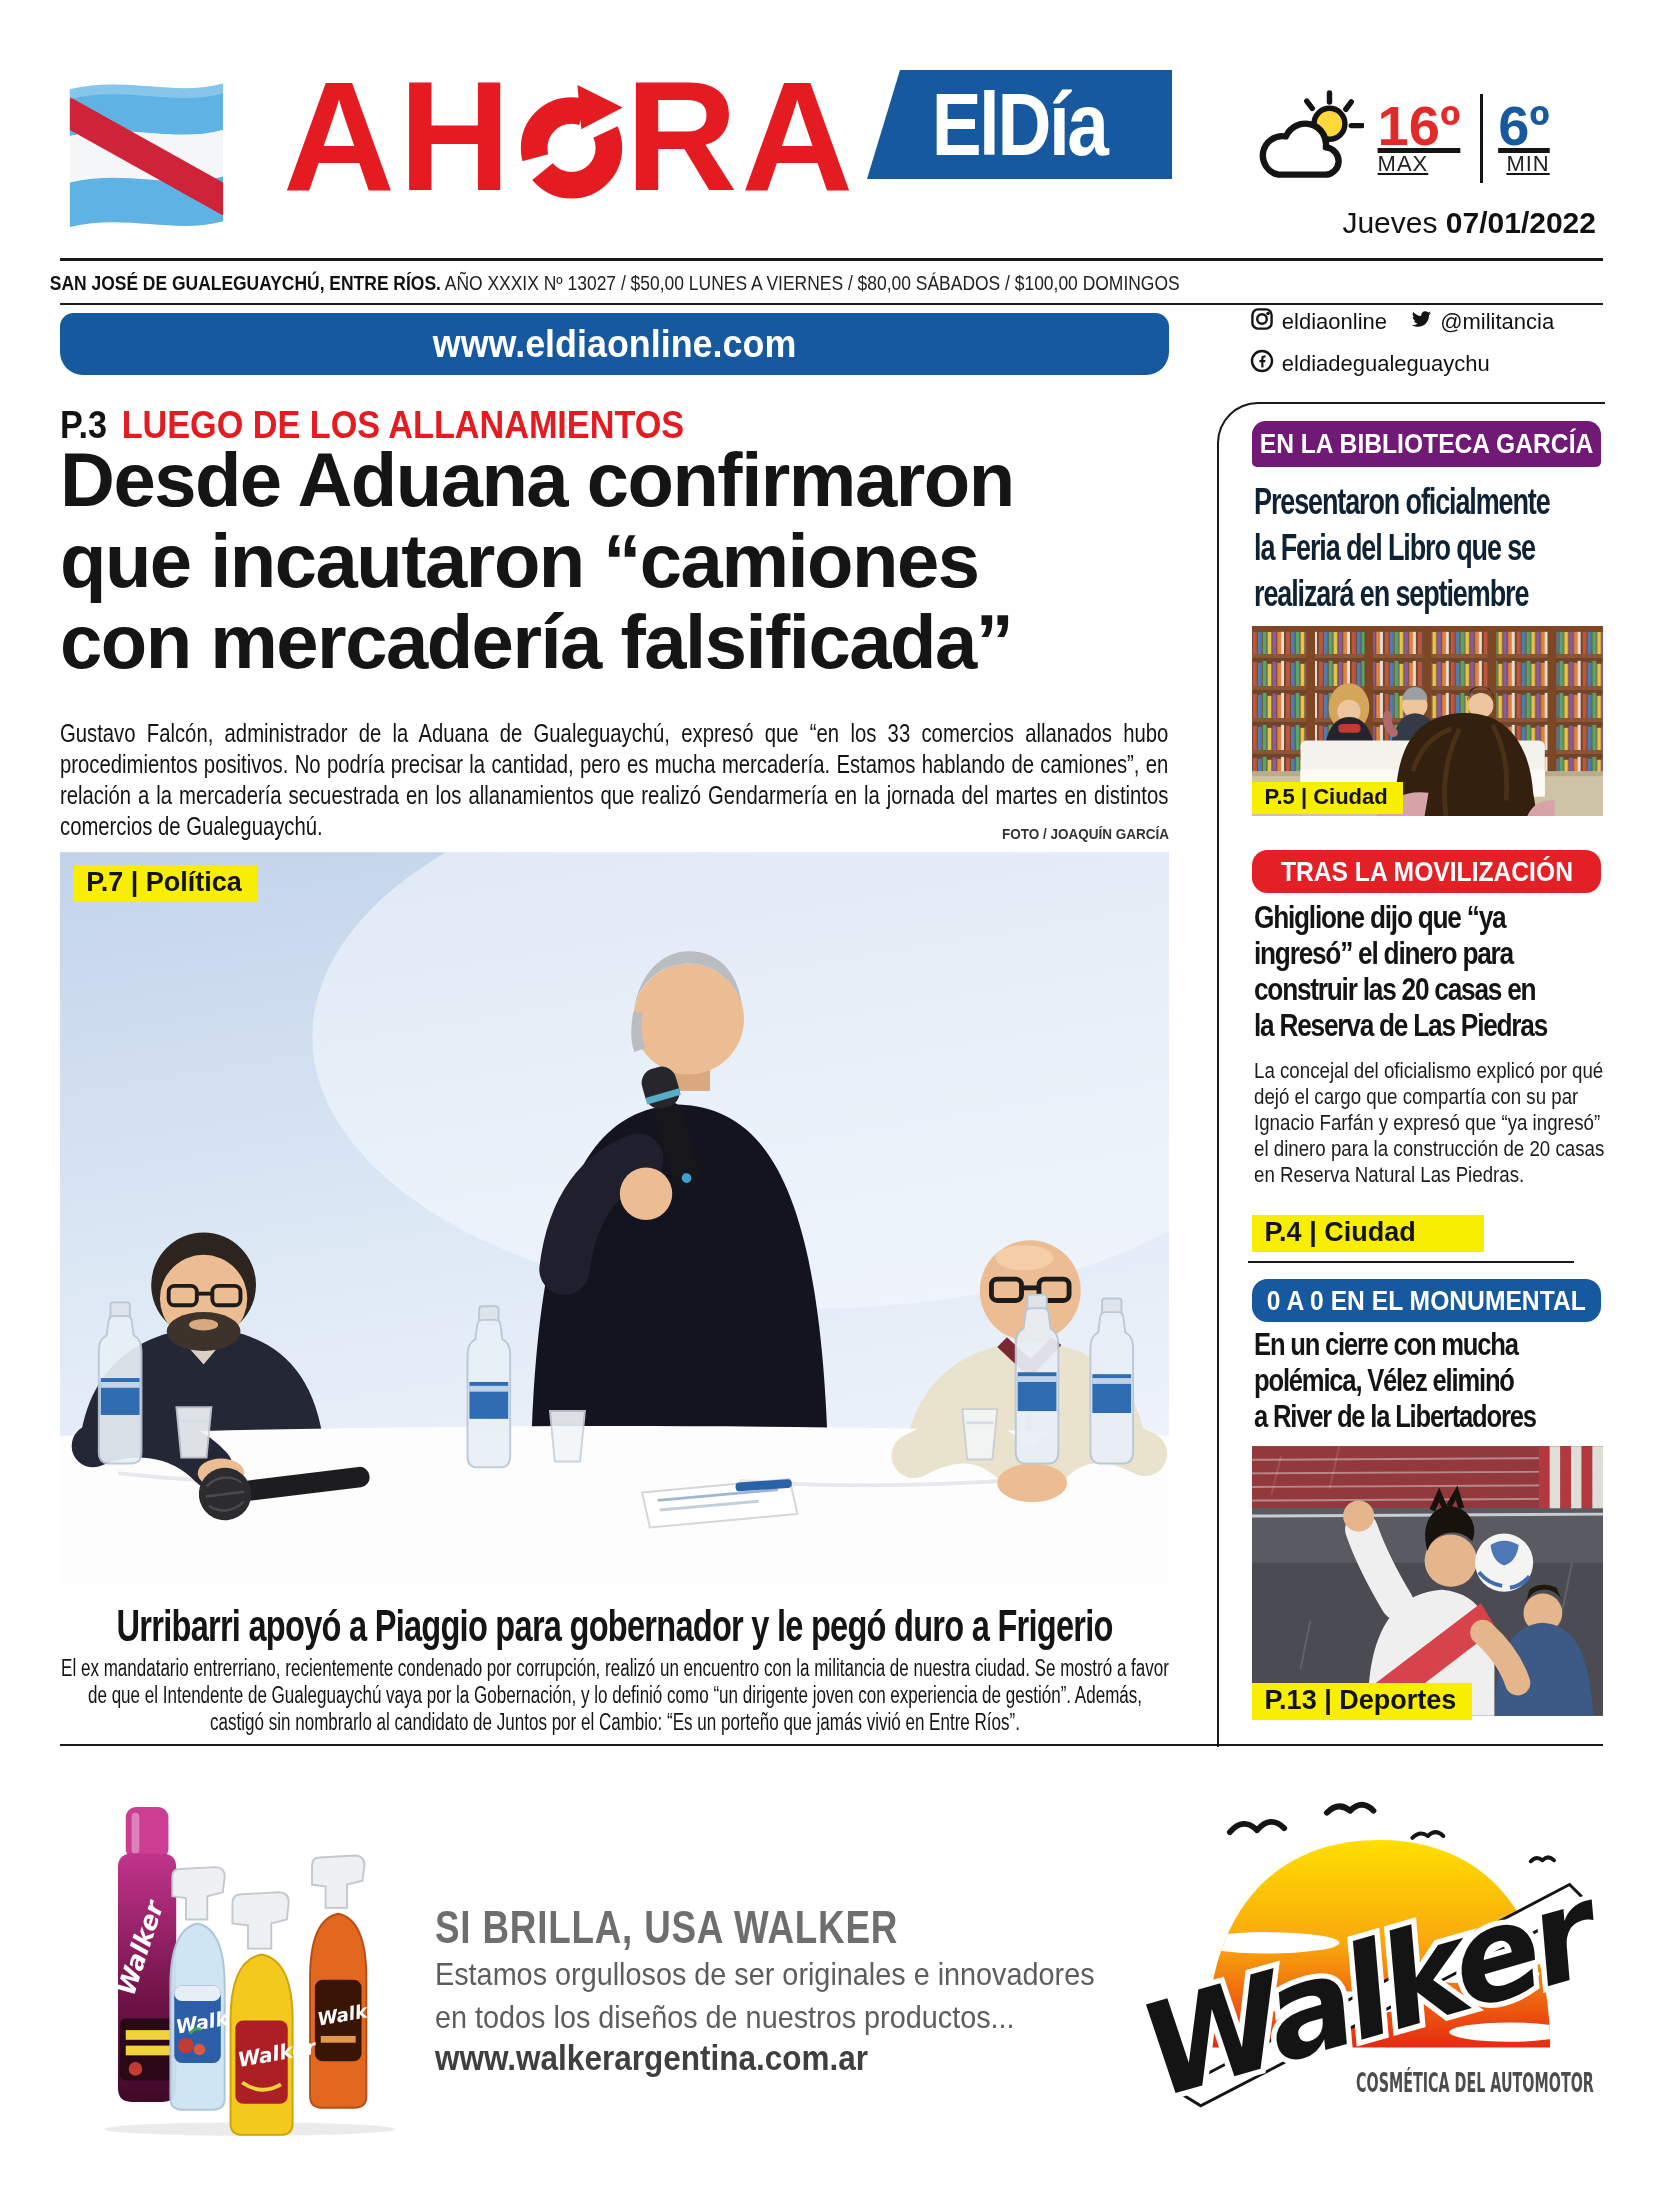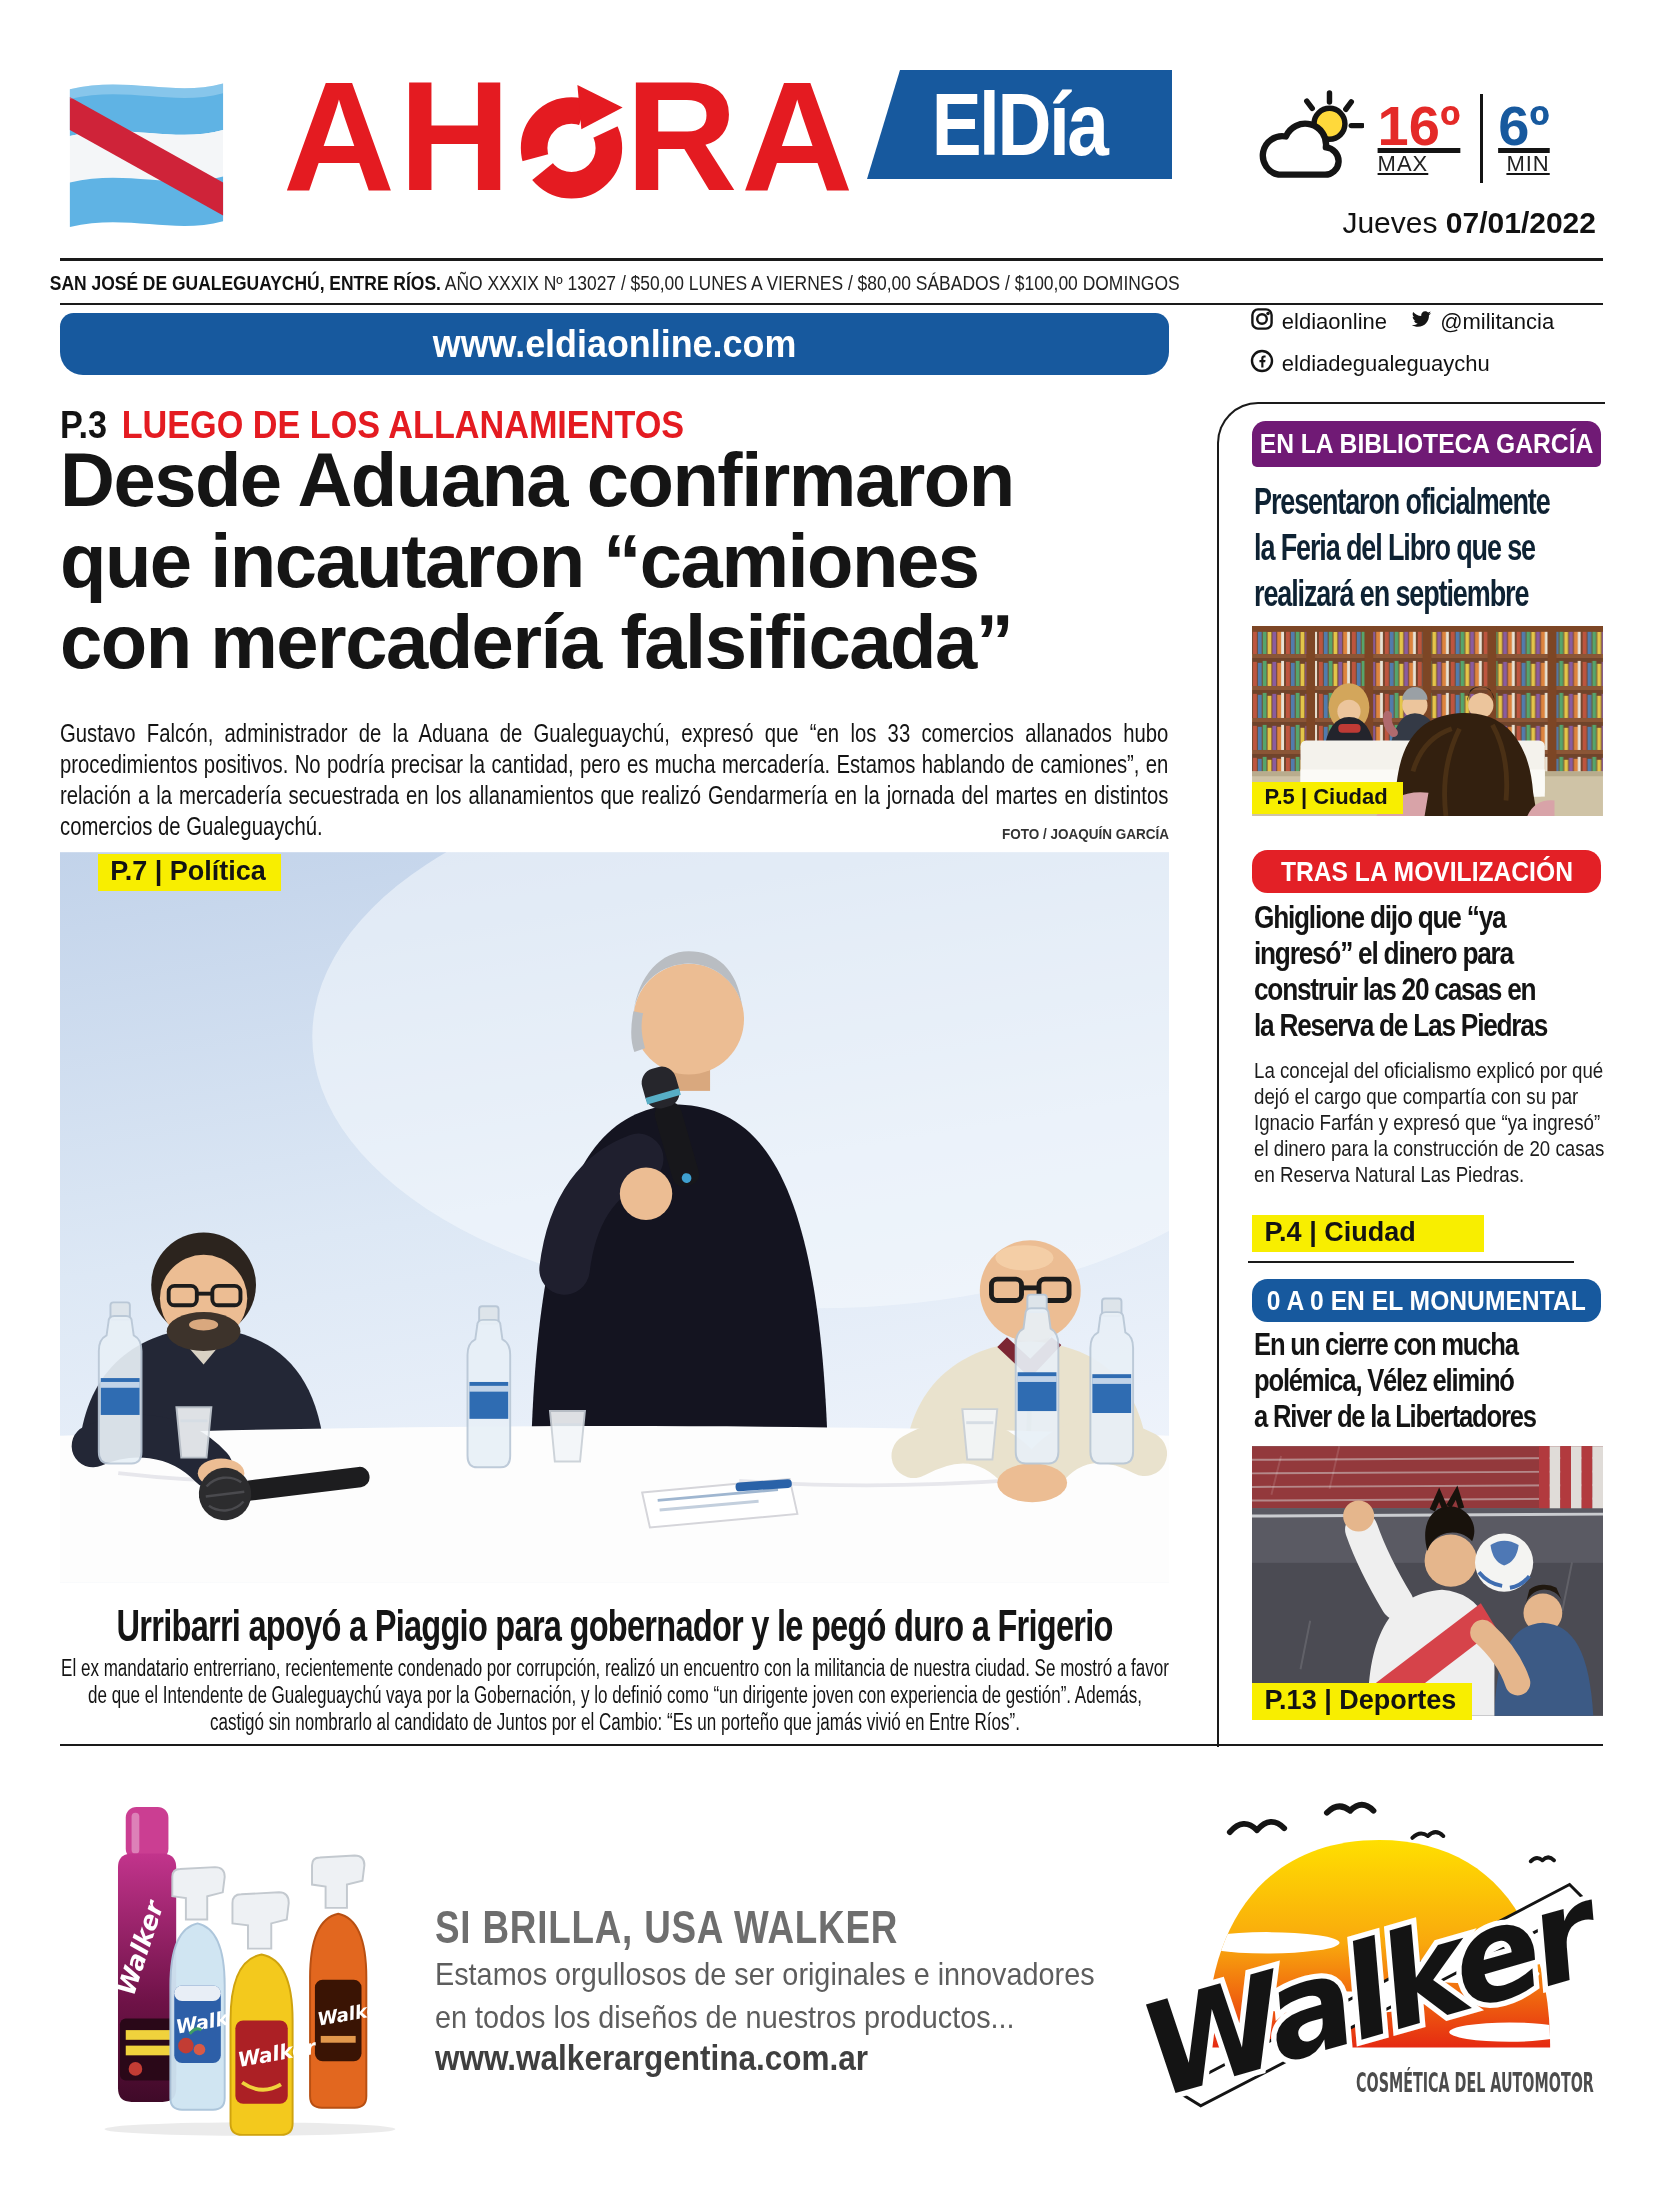--- a/index.html
+++ b/index.html
@@ -247,21 +247,21 @@
         <circle cx="20" cy="2" r="27" fill="#2c2c2e"></circle>
         <path d="M2,-8 a27,27 0 0 1 36,0 M0,2 h40 M2,12 a27,27 0 0 0 36,0" stroke="#4a4a4e" stroke-width="2.5" fill="none"></path>
       </g>
       <g transform="translate(600,640)">
         <path d="M0,20 L152,6 L160,42 L8,56 Z" fill="#ffffff" stroke="#d5d5da" stroke-width="2"></path>
         <line x1="16" y1="28" x2="140" y2="17" stroke="#9fb6d0" stroke-width="3"></line>
         <line x1="18" y1="38" x2="120" y2="29" stroke="#c3cfdd" stroke-width="3"></line>
         <rect x="96" y="10" width="58" height="9" rx="4" fill="#2a62a8" transform="rotate(-4 96 10)"></rect>
       </g>
     </svg>
-    <span class="yellow-tag" style="position:absolute;left:13.6px;top:2px;font-size:27px;margin-left:24px;">P.7 | Política</span>
+    <span class="yellow-tag" style="position:absolute;left:13.6px;top:13px;font-size:27px;">P.7 | Política</span>
   </div>
 
   <div class="abs cx nowrap" style="left:60px;top:1601px;width:1499px;transform:scaleX(.74);text-align:center;font-size:44px;font-weight:700;color:#151515;letter-spacing:-1px;">Urribarri apoyó a Piaggio para gobernador y le pegó duro a Frigerio</div>
 
   <div class="abs cx" style="left:60px;top:1655px;width:1500px;transform:scaleX(.74);font-size:23px;line-height:27px;text-align:center;color:#141414;">El ex mandatario entrerriano, recientemente condenado por corrupción, realizó un encuentro con la militancia de nuestra ciudad. Se mostró a favor de que el Intendente de Gualeguaychú vaya por la Gobernación, y lo definió como “un dirigente joven con experiencia de gestión”. Además, castigó sin nombrarlo al candidato de Juntos por el Cambio: “Es un porteño que jamás vivió en Entre Ríos”.</div>
 
   <div class="abs rule" style="left:60px;top:1744px;width:1543px;height:2.4px;"></div>
 
   <div class="abs" style="left:1217px;top:402px;width:386px;height:1343px;border-left:2.4px solid #1a1a1a;border-top:2.4px solid #1a1a1a;border-top-left-radius:41px;"></div>
 

